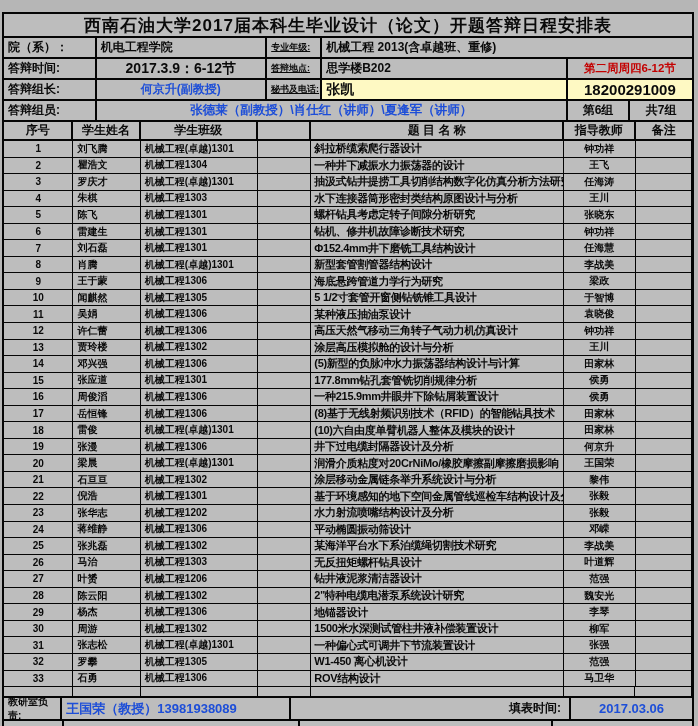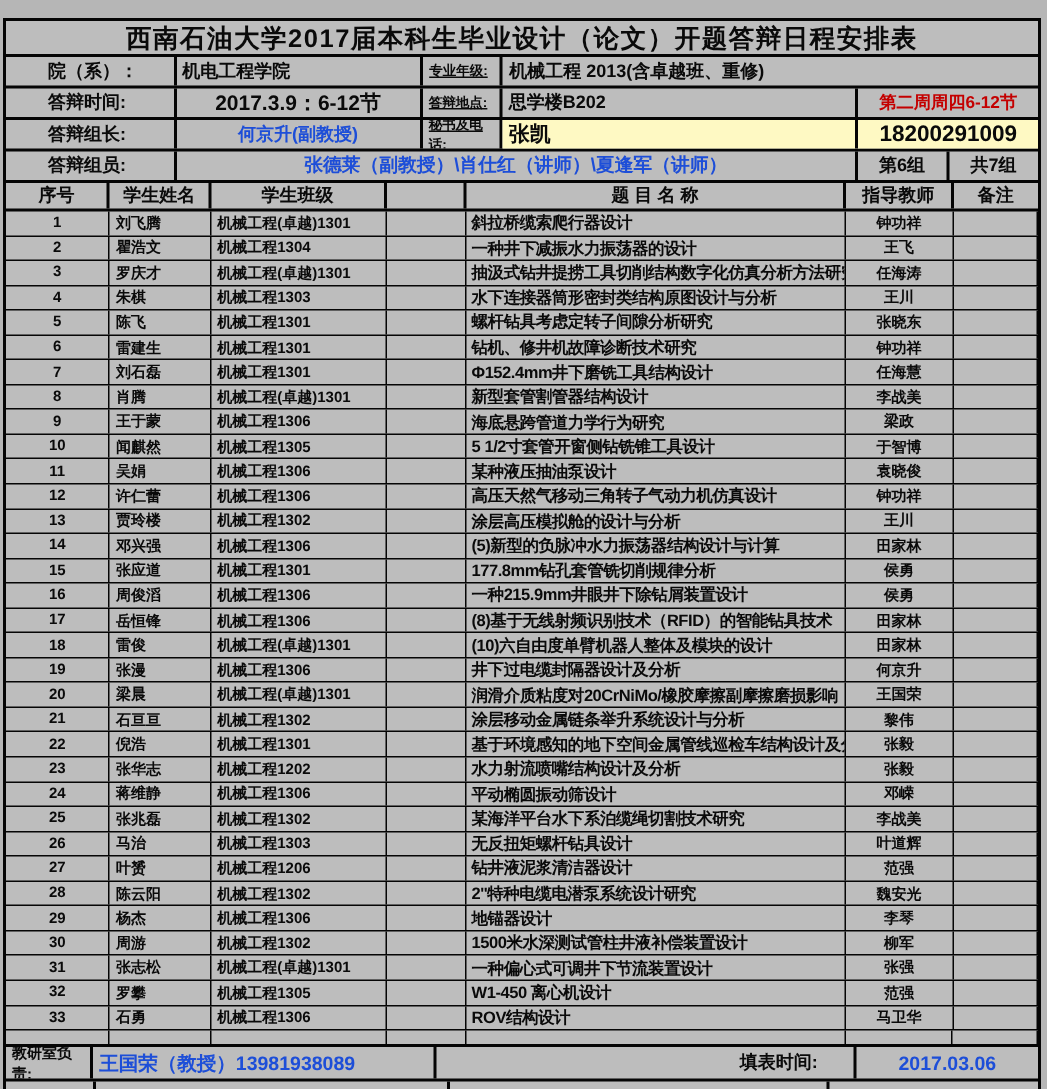--- a/index.html
+++ b/index.html
@@ -13,31 +13,31 @@
   .sheet{
     position:absolute;left:2px;top:12px;width:692px;height:717px;
     border:2px solid #050505;background:#bdbdbd;box-sizing:border-box;
   }
   .row{display:flex;box-sizing:border-box;border-bottom:2px solid #050505;}
   .cell{box-sizing:border-box;border-right:2px solid #050505;overflow:hidden;
         display:flex;align-items:center;font-weight:700;}
   .cell:last-child{border-right:none;}
   .center{justify-content:center;text-align:center;}
   .left{justify-content:flex-start;padding-left:4px;}
-  .right{justify-content:flex-end;padding-right:24px;margin-left:35px;}
+  .right{justify-content:flex-end;padding-right:8px;margin-left:35px;}
   .red{color:#1d4ed8;}
   .dkred{color:#c40000;}
   .yellow{background:#fef9c3;}
   
   .titlebar{height:24px;font-size:17px;letter-spacing:1px;}
   
   .inforow{height:21px;font-size:12px;}
   .inforow .lab{font-size:12px;}
   .lab-sm{font-size:9px;}
-  .w-lab1{width:96px;margin-left:24px;}
+  .w-lab1{width:96px;}
   .w-val1{width:177px;}
   .w-lab2{width:57px;text-decoration:underline;}
   .w-val2{width:255px;}
   .w-right{width:129px;}
   .w-majorval{width:384px;}
   .w-members{width:489px;}
   .w-grp1{width:65px;}
   .w-grp2{width:64px;}
   
   .c1{width:70px;}

